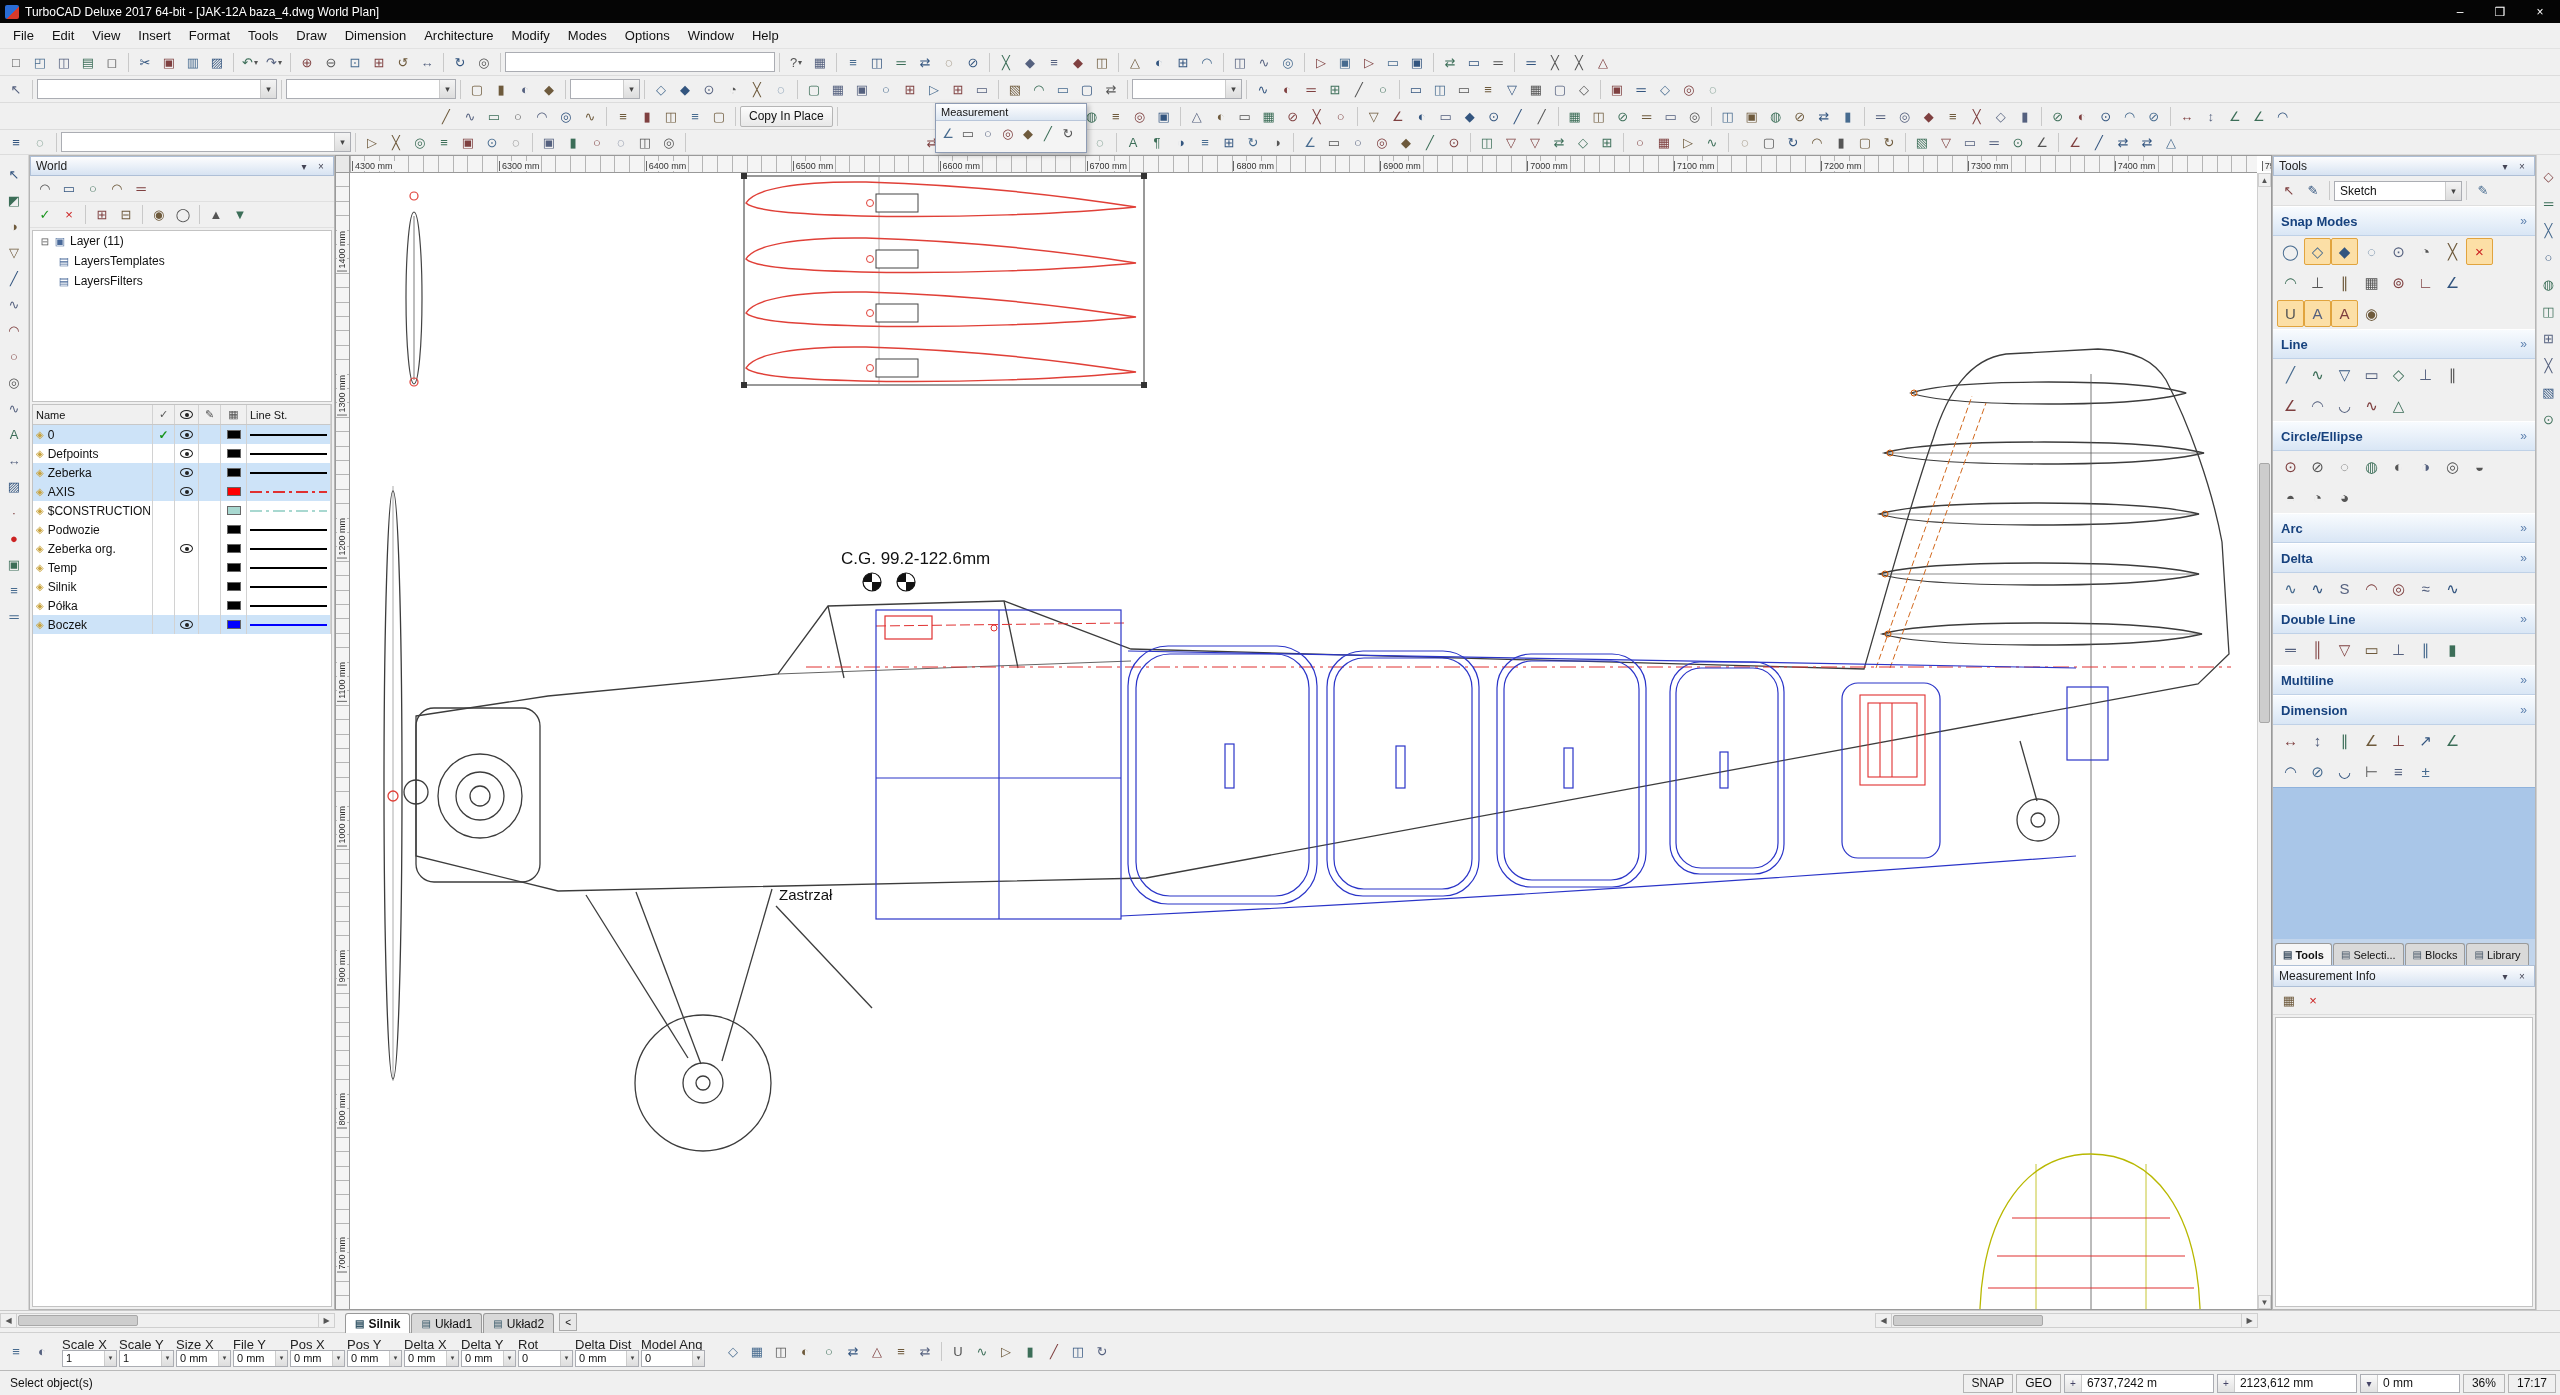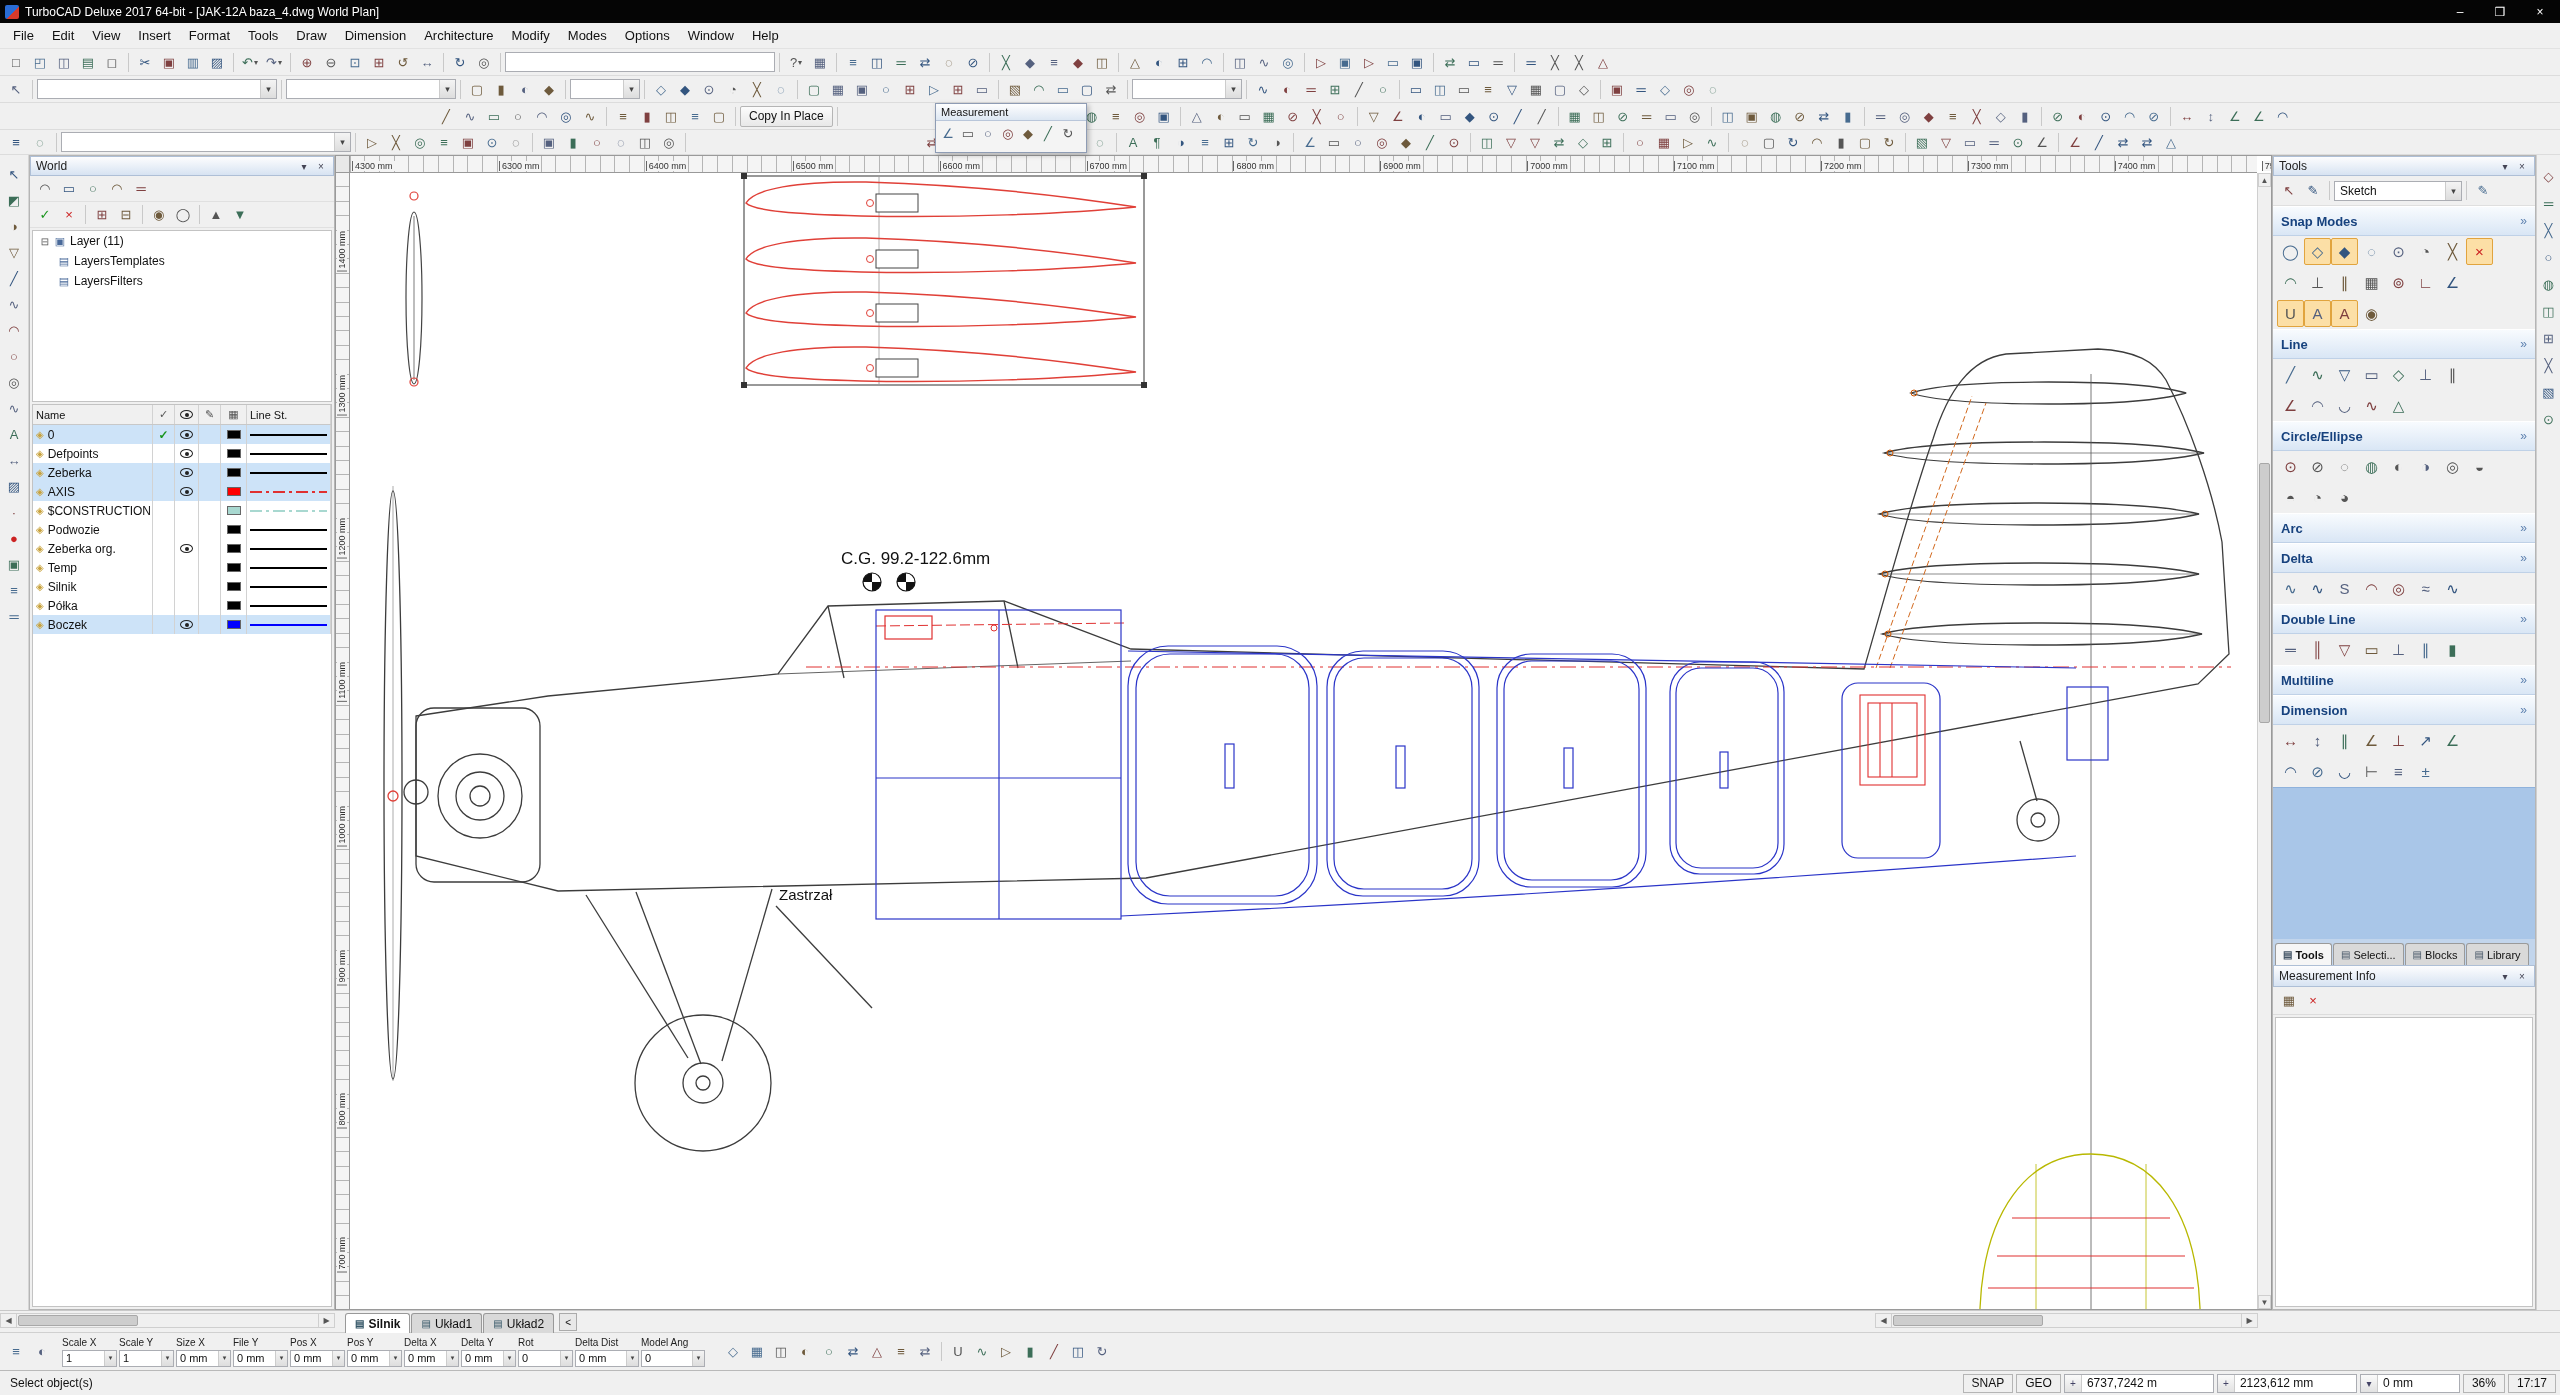--- a/index.html
+++ b/index.html
@@ -111,21 +111,21 @@
 .sheettab .gl{font-size:10px;color:#356}
 .tabscrollbtn{height:18px;width:18px;margin-left:4px;display:flex;align-items:center;justify-content:center;border:1px solid #aaa;background:#e8e8e8;font-size:10px;align-self:center}
 .hscroll{position:absolute;left:1875px;top:2px;width:383px;height:15px;display:flex;border:1px solid #cfcfcf;background:#f0f0f0}
 .hscroll .hthumb{width:150px}
 
 
 .inspector{position:absolute;left:0;top:1332px;width:100%;height:38px;background:#f0f0f0;border-top:1px solid #d0d0d0;display:flex;align-items:center;padding:0 4px}
 .insp-left{display:flex;gap:2px;margin-right:8px}
 .fld{width:55px;display:flex;flex-direction:column;margin-right:2px;flex:0 0 auto}
 .fld.wide{width:64px}
-.flabel{font-size:10px;color:#222;height:13px;white-space:nowrap;overflow:hidden}
+.flabel{font-size:13px;color:#222;height:13px;white-space:nowrap;overflow:hidden}
 .fbox{height:17px;border:1px solid #abadb3;background:#fff;display:flex;align-items:center;font-size:11px;padding-left:3px}
 .fval{flex:1;overflow:hidden;white-space:nowrap}
 .farr{width:12px;height:100%;background:linear-gradient(#f4f4f4,#ddd);border-left:1px solid #ccc;display:flex;align-items:center;justify-content:center;font-size:7px;color:#444}
 .insp-icons{display:flex;align-items:center;margin-left:14px}
 
 
 .statusbar{position:absolute;left:0;top:1370px;width:100%;height:25px;background:#f0f0f0;border-top:1px solid #b9b9b9;display:flex;align-items:center;padding:0 4px;font-size:12px}
 .sbmsg{padding:0 6px;white-space:nowrap}
 .sbspacer{flex:1}
 .sbcell{height:19px;border:1px solid #b5b5b5;background:#f0f0f0;display:flex;align-items:center;padding:0 8px;margin-left:3px;white-space:nowrap}

